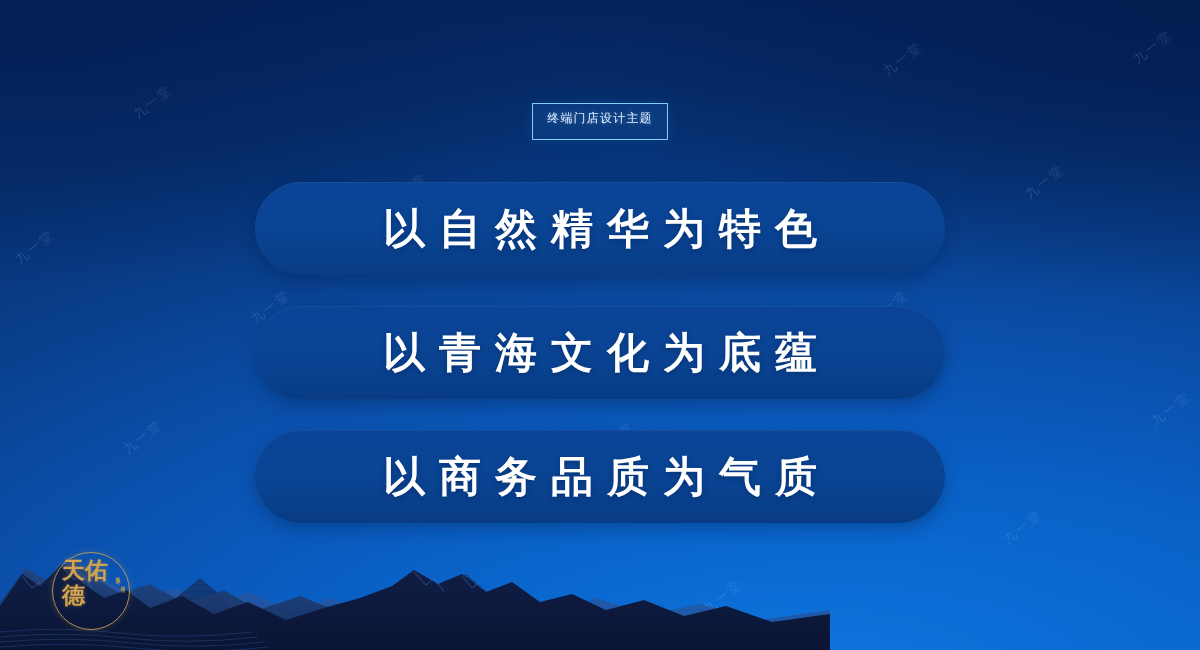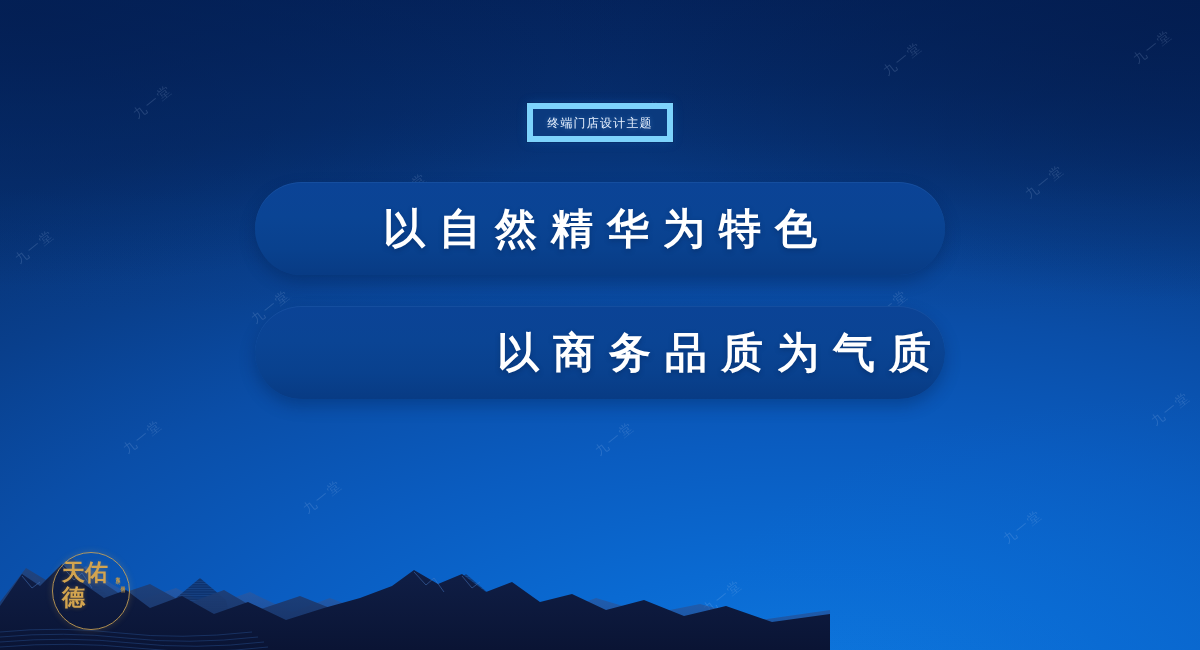--- a/index.html
+++ b/index.html
@@ -43,22 +43,22 @@
     letter-spacing:2px;
     font-family:"DejaVu Sans", sans-serif;
   }
   
   .badge-wrap {
     position:absolute; top:103px; left:0; width:1200px;
     display:flex; justify-content:center;
   }
   .badge {
     position:relative;
-    padding:4px 14px 5px 14px;
-    border:6px solid #7dd3fc;
+    padding:4px 14px 13px 14px;
+    border:1px solid #7dd3fc;
     background:linear-gradient(180deg,#0b3c82 0%, #0a3ركة 100%);
     background:linear-gradient(180deg,#0b3a7e 0%,#0a3druff 100%);
     background:#0b3a7e;
     box-shadow:0 0 0 1px rgba(10,40,90,0.45), 0 0 10px rgba(30,130,230,0.22);
   }
   .badge-label {
     font-size:12px;
     color:#e9f2ff;
     letter-spacing:1.2px;
     line-height:16px;
@@ -78,21 +78,21 @@
     border-radius:47px;
     background:linear-gradient(180deg,#0b4396 0%, #0a4494 38%, #09418e 72%, #083b84 100%);
     box-shadow:
       0 7px 16px rgba(3,28,70,0.30),
       inset 0 1px 0 rgba(120,175,245,0.10);
     display:flex;
     align-items:center;
     justify-content:center;
     margin-bottom:31px;
   }
-  .pill:last-child { margin-bottom:4px;justify-content:flex-end; }
+  .pill:last-child { margin-bottom:4px; }
   .pill-text {
     font-size:42px;
     font-weight:700;
     color:#ffffff;
     letter-spacing:14px;
     text-indent:14px;
     line-height:1;
     white-space:nowrap;
     font-family:"DejaVu Sans","Liberation Sans",sans-serif;
     text-shadow:0 2px 5px rgba(3,25,65,0.35);
@@ -116,21 +116,21 @@
     box-shadow:0 0 7px rgba(205,163,84,0.22);
   }
   .logo-main {
     position:absolute;
     left:10px; top:8px;
     width:46px;
     font-size:23px;
     line-height:25px;
     font-weight:700;
     color:#d3a44f;
-    font-family:Liberation Sans, sans-serif;
+    font-family:Liberation Mono, monospace;
     text-align:left;
     text-shadow:0 0 4px rgba(190,140,55,0.4);
   }
   .logo-sub {
     position:absolute;
     right:9px; top:20px;
     font-size:5px;
     line-height:7px;
     color:#c49a4c;
     writing-mode:vertical-rl;
@@ -180,20 +180,23 @@
 
   <div class="badge-wrap">
     <div class="badge">
       <span class="badge-label">终端门店设计主题</span>
     </div>
   </div>
 
   <div class="pills">
     <div class="pill">
       <span class="pill-text">以自然精华为特色</span>
+    </div>
+    <div class="pill">
+      <span class="pill-text">以青海文化为底蕴</span>
     </div>
     <div class="pill">
       <span class="pill-text">以商务品质为气质</span>
     </div>
   </div>
 
   <svg class="mountains" viewBox="0 0 830 110" preserveAspectRatio="none">
     <defs>
       <linearGradient id="mLight" x1="0" y1="0" x2="0" y2="1">
         <stop offset="0%" stop-color="#3a63a8"></stop>

